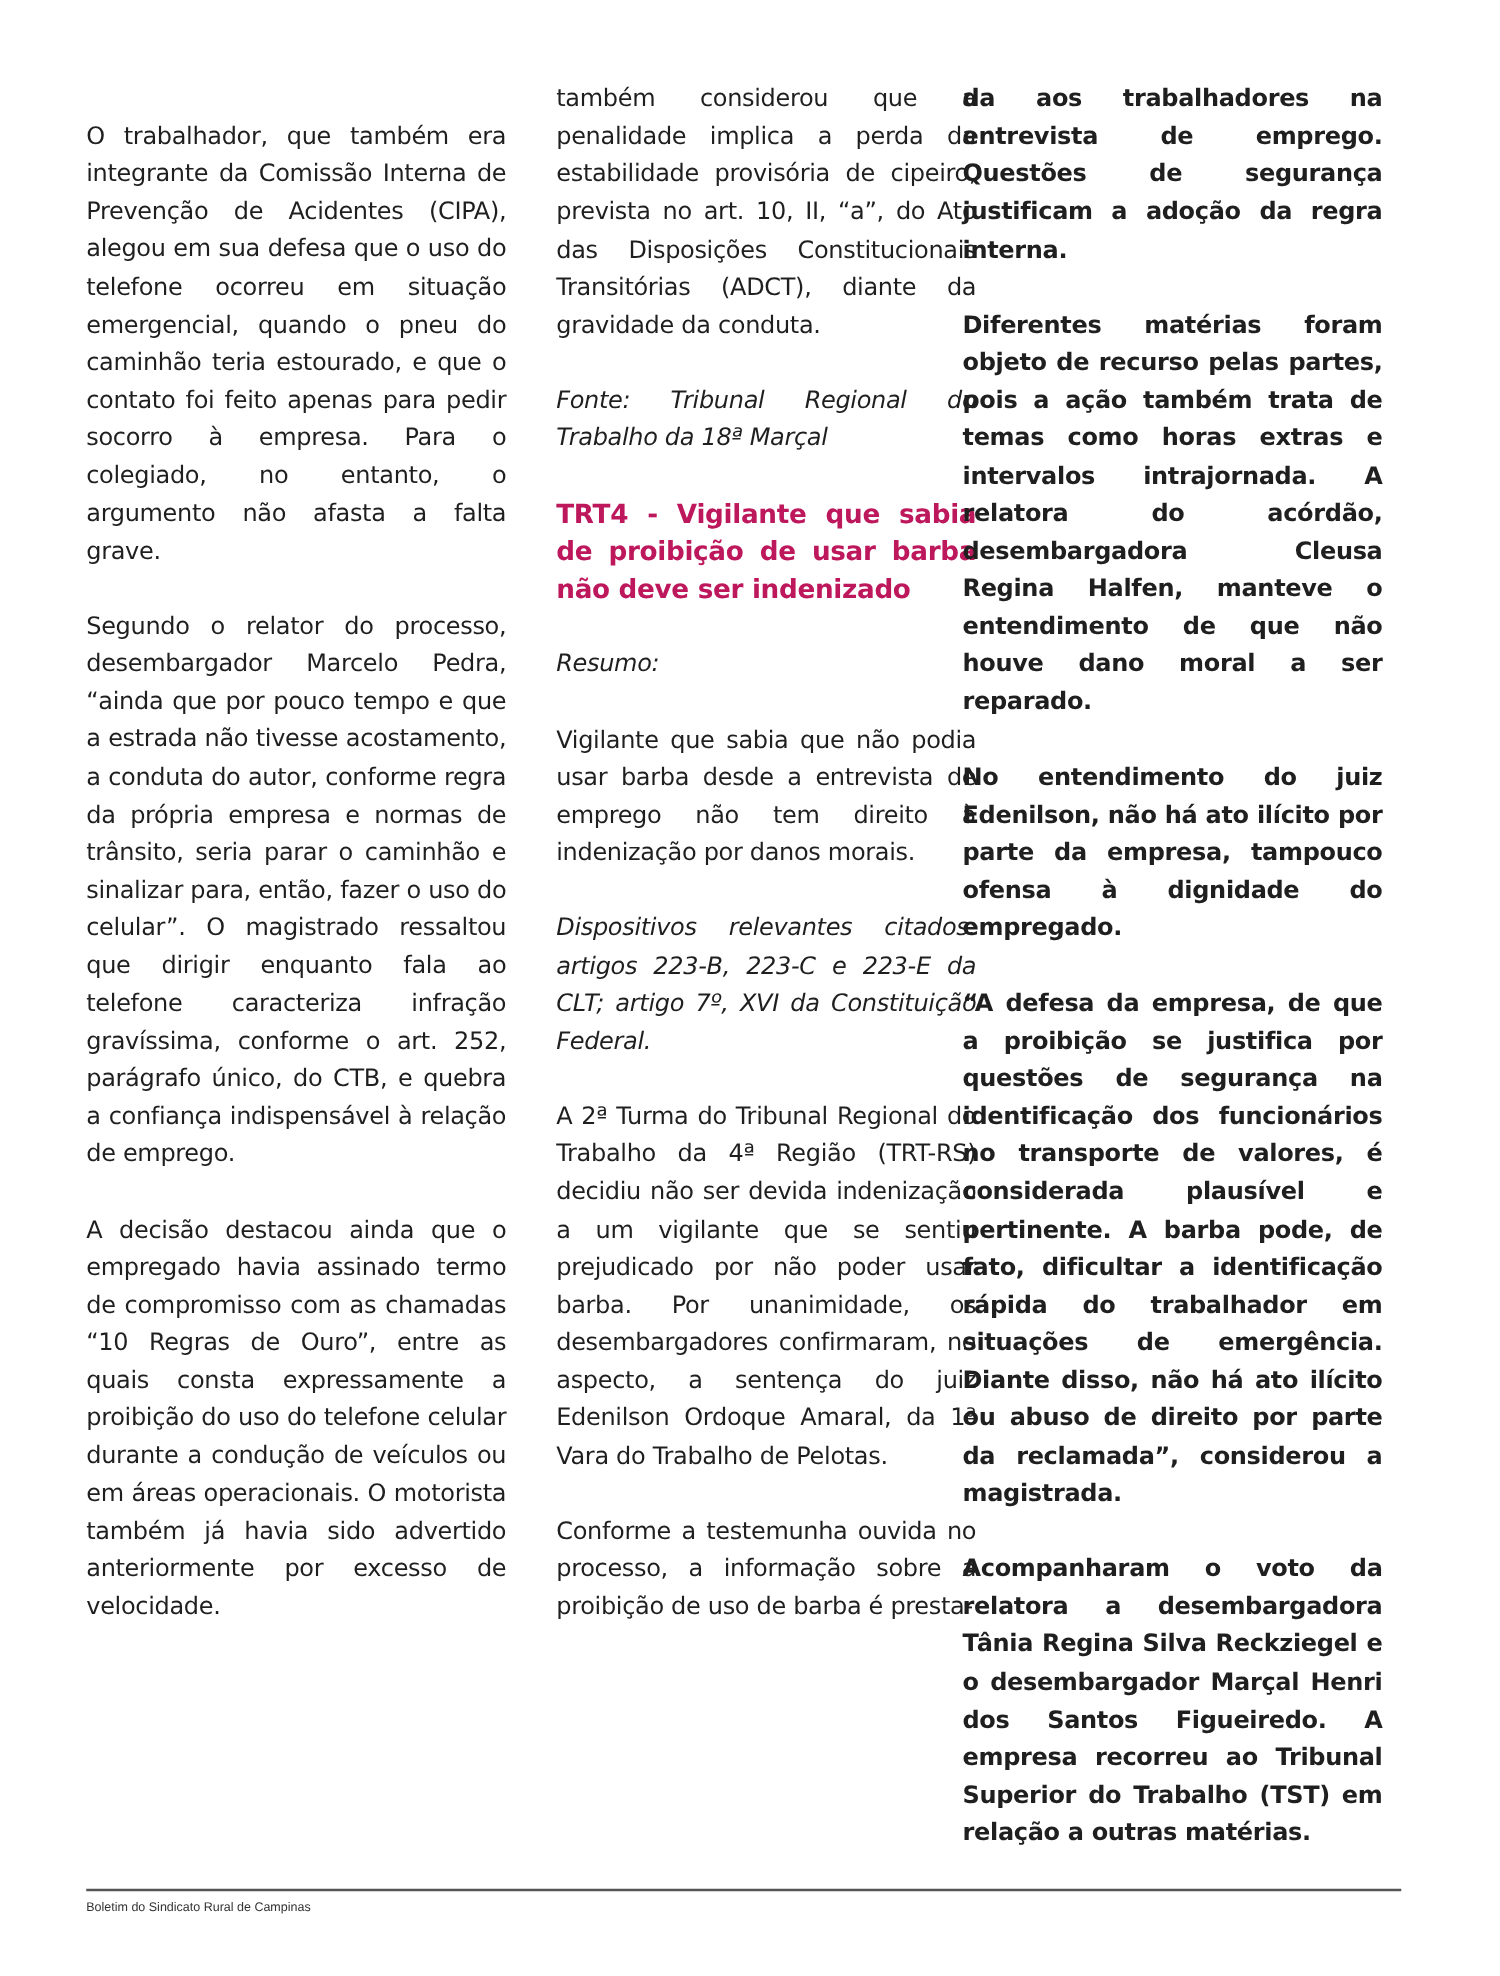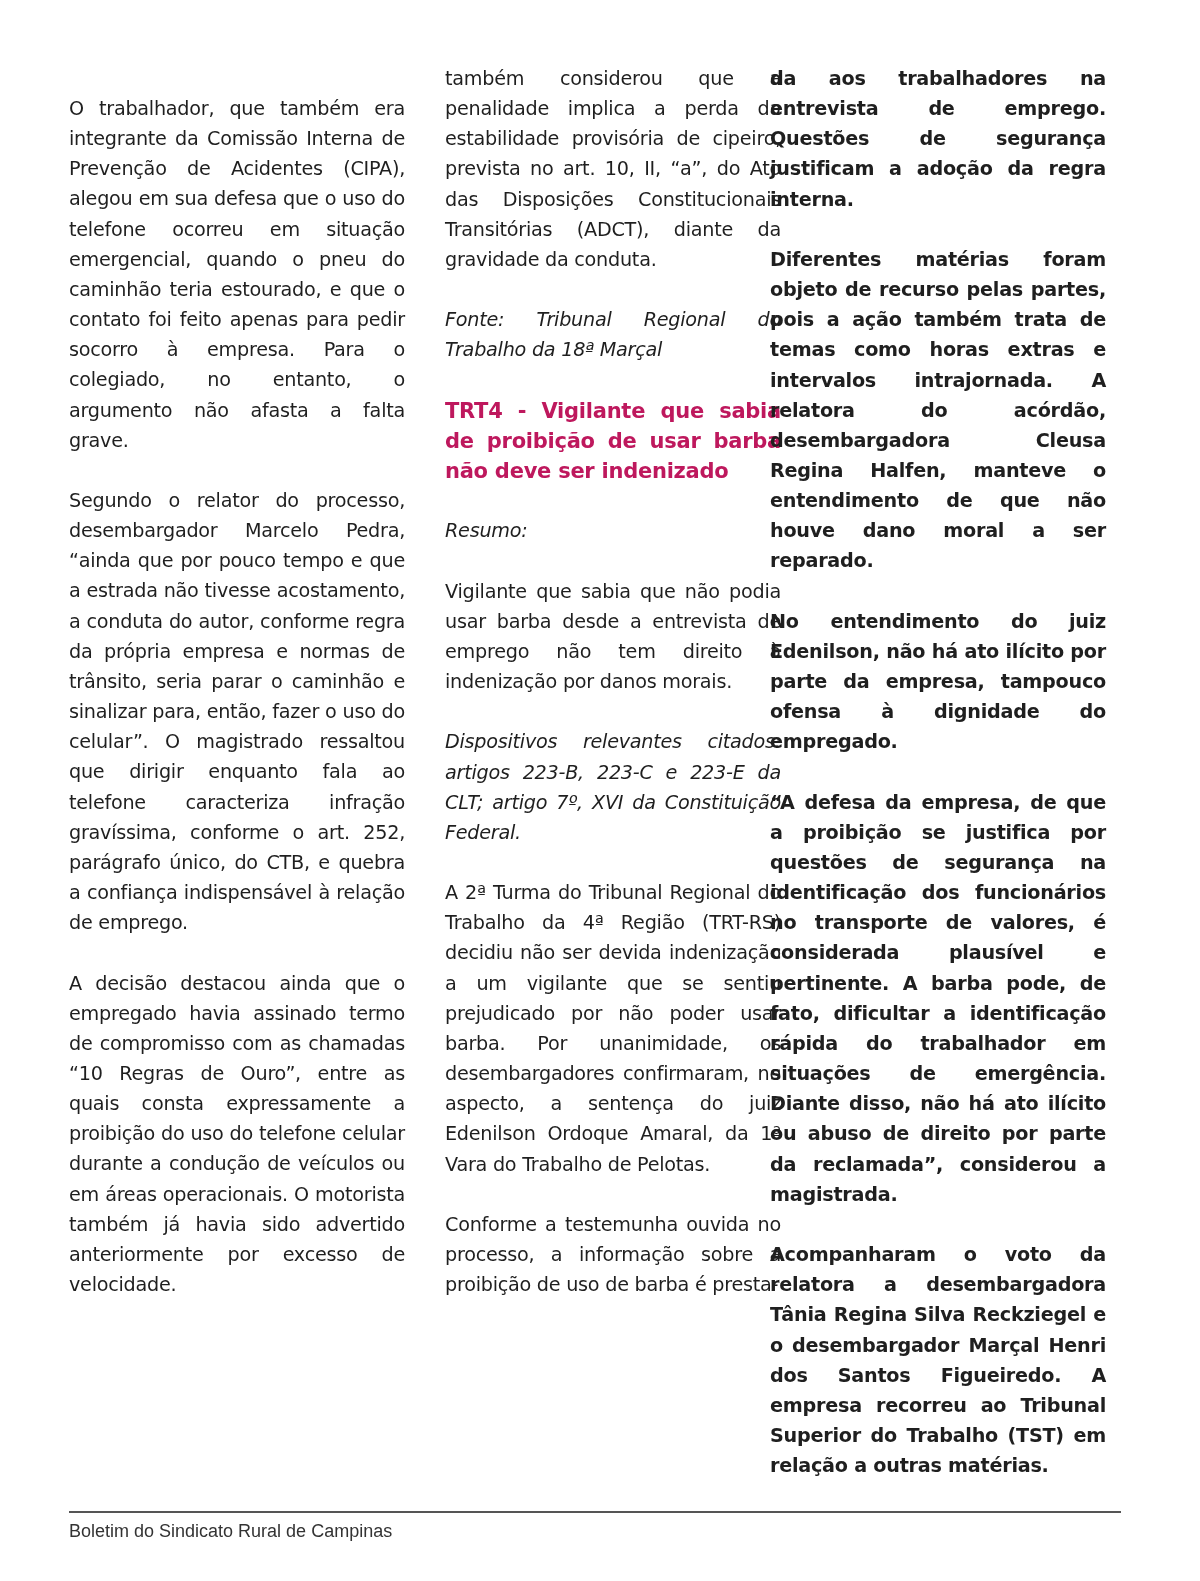--- a/index.html
+++ b/index.html
@@ -8,21 +8,21 @@
   .col { position:absolute; top:64px; width:336px; font-size:19.2px; line-height:30.15px;
          text-align:justify; letter-spacing:-0.25px; }
   .c1 { left:69px; top:94px; }
   .c2 { left:427px;margin-left:18px; }
   .c3 { left:770px;font-weight:bold; }
   .col p { margin:0 0 30.15px 0; }
   .col p.tight { margin:0; }
   .it { font-style:italic; }
   .h { color:#be185d; font-weight:bold; font-size:21px; }
   .footer-line { position:absolute; left:69px; top:1511px; width:1052px; height:2px; background:#555; }
-  .footer-left { position:absolute; left:69px; top:1521px; font-size:18px; color:#333; font-family:"Liberation Sans", sans-serif; }
+  .footer-left { position:absolute; left:69px; top:1521px; font-size:10px; color:#333; font-family:"Liberation Sans", sans-serif; }
   .footer-right { position:absolute; right:80px; top:1585px; font-size:18px; color:#a21caf; font-family:"Liberation Sans", sans-serif;margin-left:40px; }
 </style>
 </head>
 <body>
 
 <div class="col c1">
   <p>O trabalhador, que também era integrante da Comissão Interna de Prevenção de Acidentes (CIPA), alegou em sua defesa que o uso do telefone ocorreu em situação emergencial, quando o pneu do caminhão teria estourado, e que o contato foi feito apenas para pedir socorro à empresa. Para o colegiado, no entanto, o argumento não afasta a falta grave.</p>
   <p>Segundo o relator do processo, desembargador Marcelo Pedra, “ainda que por pouco tempo e que a estrada não tivesse acostamento, a conduta do autor, conforme regra da própria empresa e normas de trânsito, seria parar o caminhão e sinalizar para, então, fazer o uso do celular”. O magistrado ressaltou que dirigir enquanto fala ao telefone caracteriza infração gravíssima, conforme o art. 252, parágrafo único, do CTB, e quebra a confiança indispensável à relação de emprego.</p>
   <p>A decisão destacou ainda que o empregado havia assinado termo de compromisso com as chamadas “10 Regras de Ouro”, entre as quais consta expressamente a proibição do uso do telefone celular durante a condução de veículos ou em áreas operacionais. O motorista também já havia sido advertido anteriormente por excesso de velocidade.</p>
 </div>

